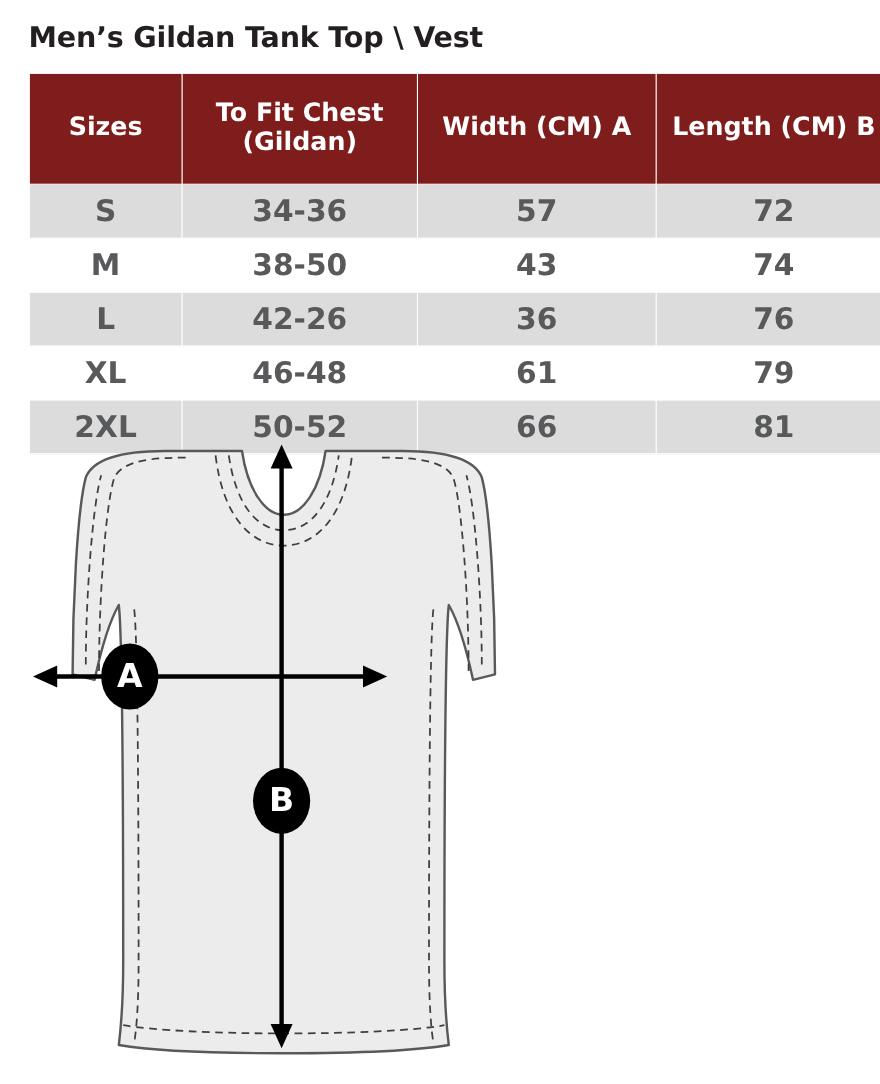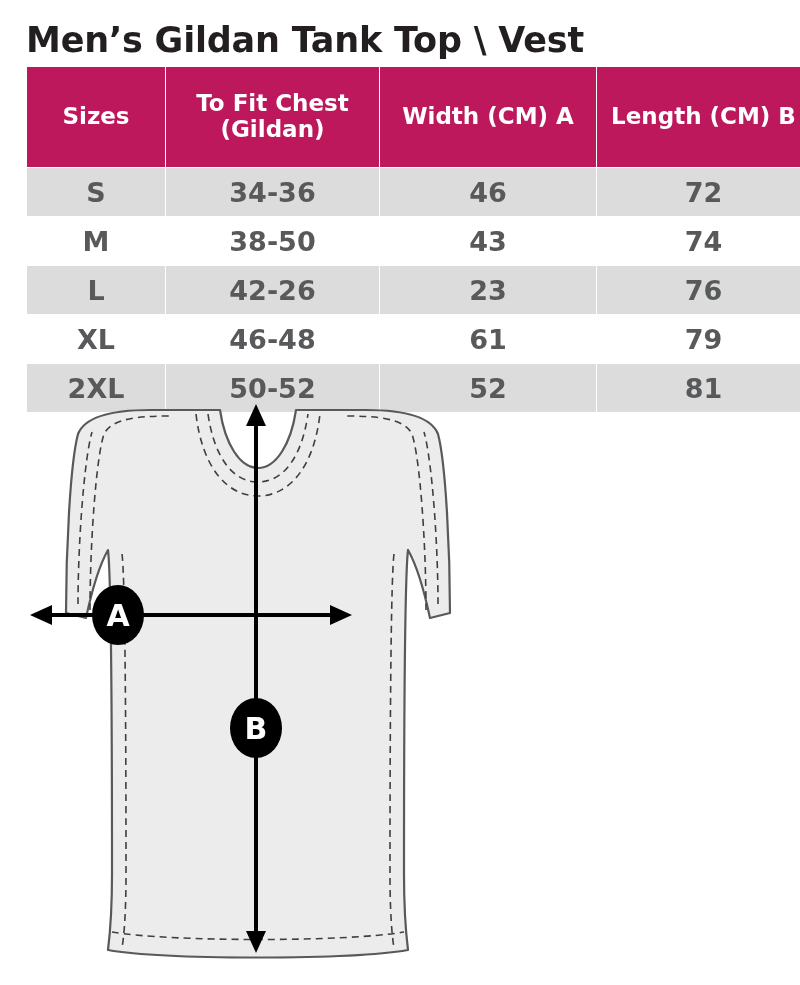--- a/index.html
+++ b/index.html
@@ -17,42 +17,42 @@
   }
   .page {
     width: 800px;
     height: 985px;
     position: relative;
   }
   .title {
     position: absolute;
     left: 26px;
     top: 20px;
-    font-size: 35px;
+    font-size: 26px;
     font-weight: 700;
     letter-spacing: -0.2px;
     color: #231f20;
     white-space: nowrap;
   }
   table.size-table {
     position: absolute;
     left: 26px;
     top: 66px;
     width: 748px;
     border-collapse: collapse;
     table-layout: fixed;
   }
   table.size-table th,
   table.size-table td {
     border: 1px solid #ffffff;
     text-align: center;
     vertical-align: middle;
   }
   table.size-table thead th {
-    background: #be185d;
+    background: #7f1d1d;
     color: #ffffff;
     font-size: 23px;
     font-weight: 700;
     height: 96px;
     line-height: 1.12;
     padding: 2px 4px;
   }
   table.size-table thead th.col-sizes { width: 130px; }
   table.size-table thead th.col-chest { width: 205px; }
   table.size-table thead th.col-width { width: 208px; }
@@ -90,45 +90,45 @@
         <th class="col-sizes">Sizes</th>
         <th class="col-chest">To Fit Chest (Gildan)</th>
         <th class="col-width">Width (CM) A</th>
         <th class="col-length">Length  (CM) B</th>
       </tr>
     </thead>
     <tbody>
       <tr class="odd">
         <td>S</td>
         <td>34-36</td>
-        <td>46</td>
+        <td>57</td>
         <td>72</td>
       </tr>
       <tr class="even">
         <td>M</td>
         <td>38-50</td>
         <td>43</td>
         <td>74</td>
       </tr>
       <tr class="odd">
         <td>L</td>
         <td>42-26</td>
-        <td>23</td>
+        <td>36</td>
         <td>76</td>
       </tr>
       <tr class="even">
         <td>XL</td>
         <td>46-48</td>
         <td>61</td>
         <td>79</td>
       </tr>
       <tr class="odd">
         <td>2XL</td>
         <td>50-52</td>
-        <td>52</td>
+        <td>66</td>
         <td>81</td>
       </tr>
     </tbody>
   </table>
 
   <div class="diagram">
     <svg width="800" height="581" viewBox="0 0 800 581" xmlns="http://www.w3.org/2000/svg">
 
       <g>
         <path d="M66,209

